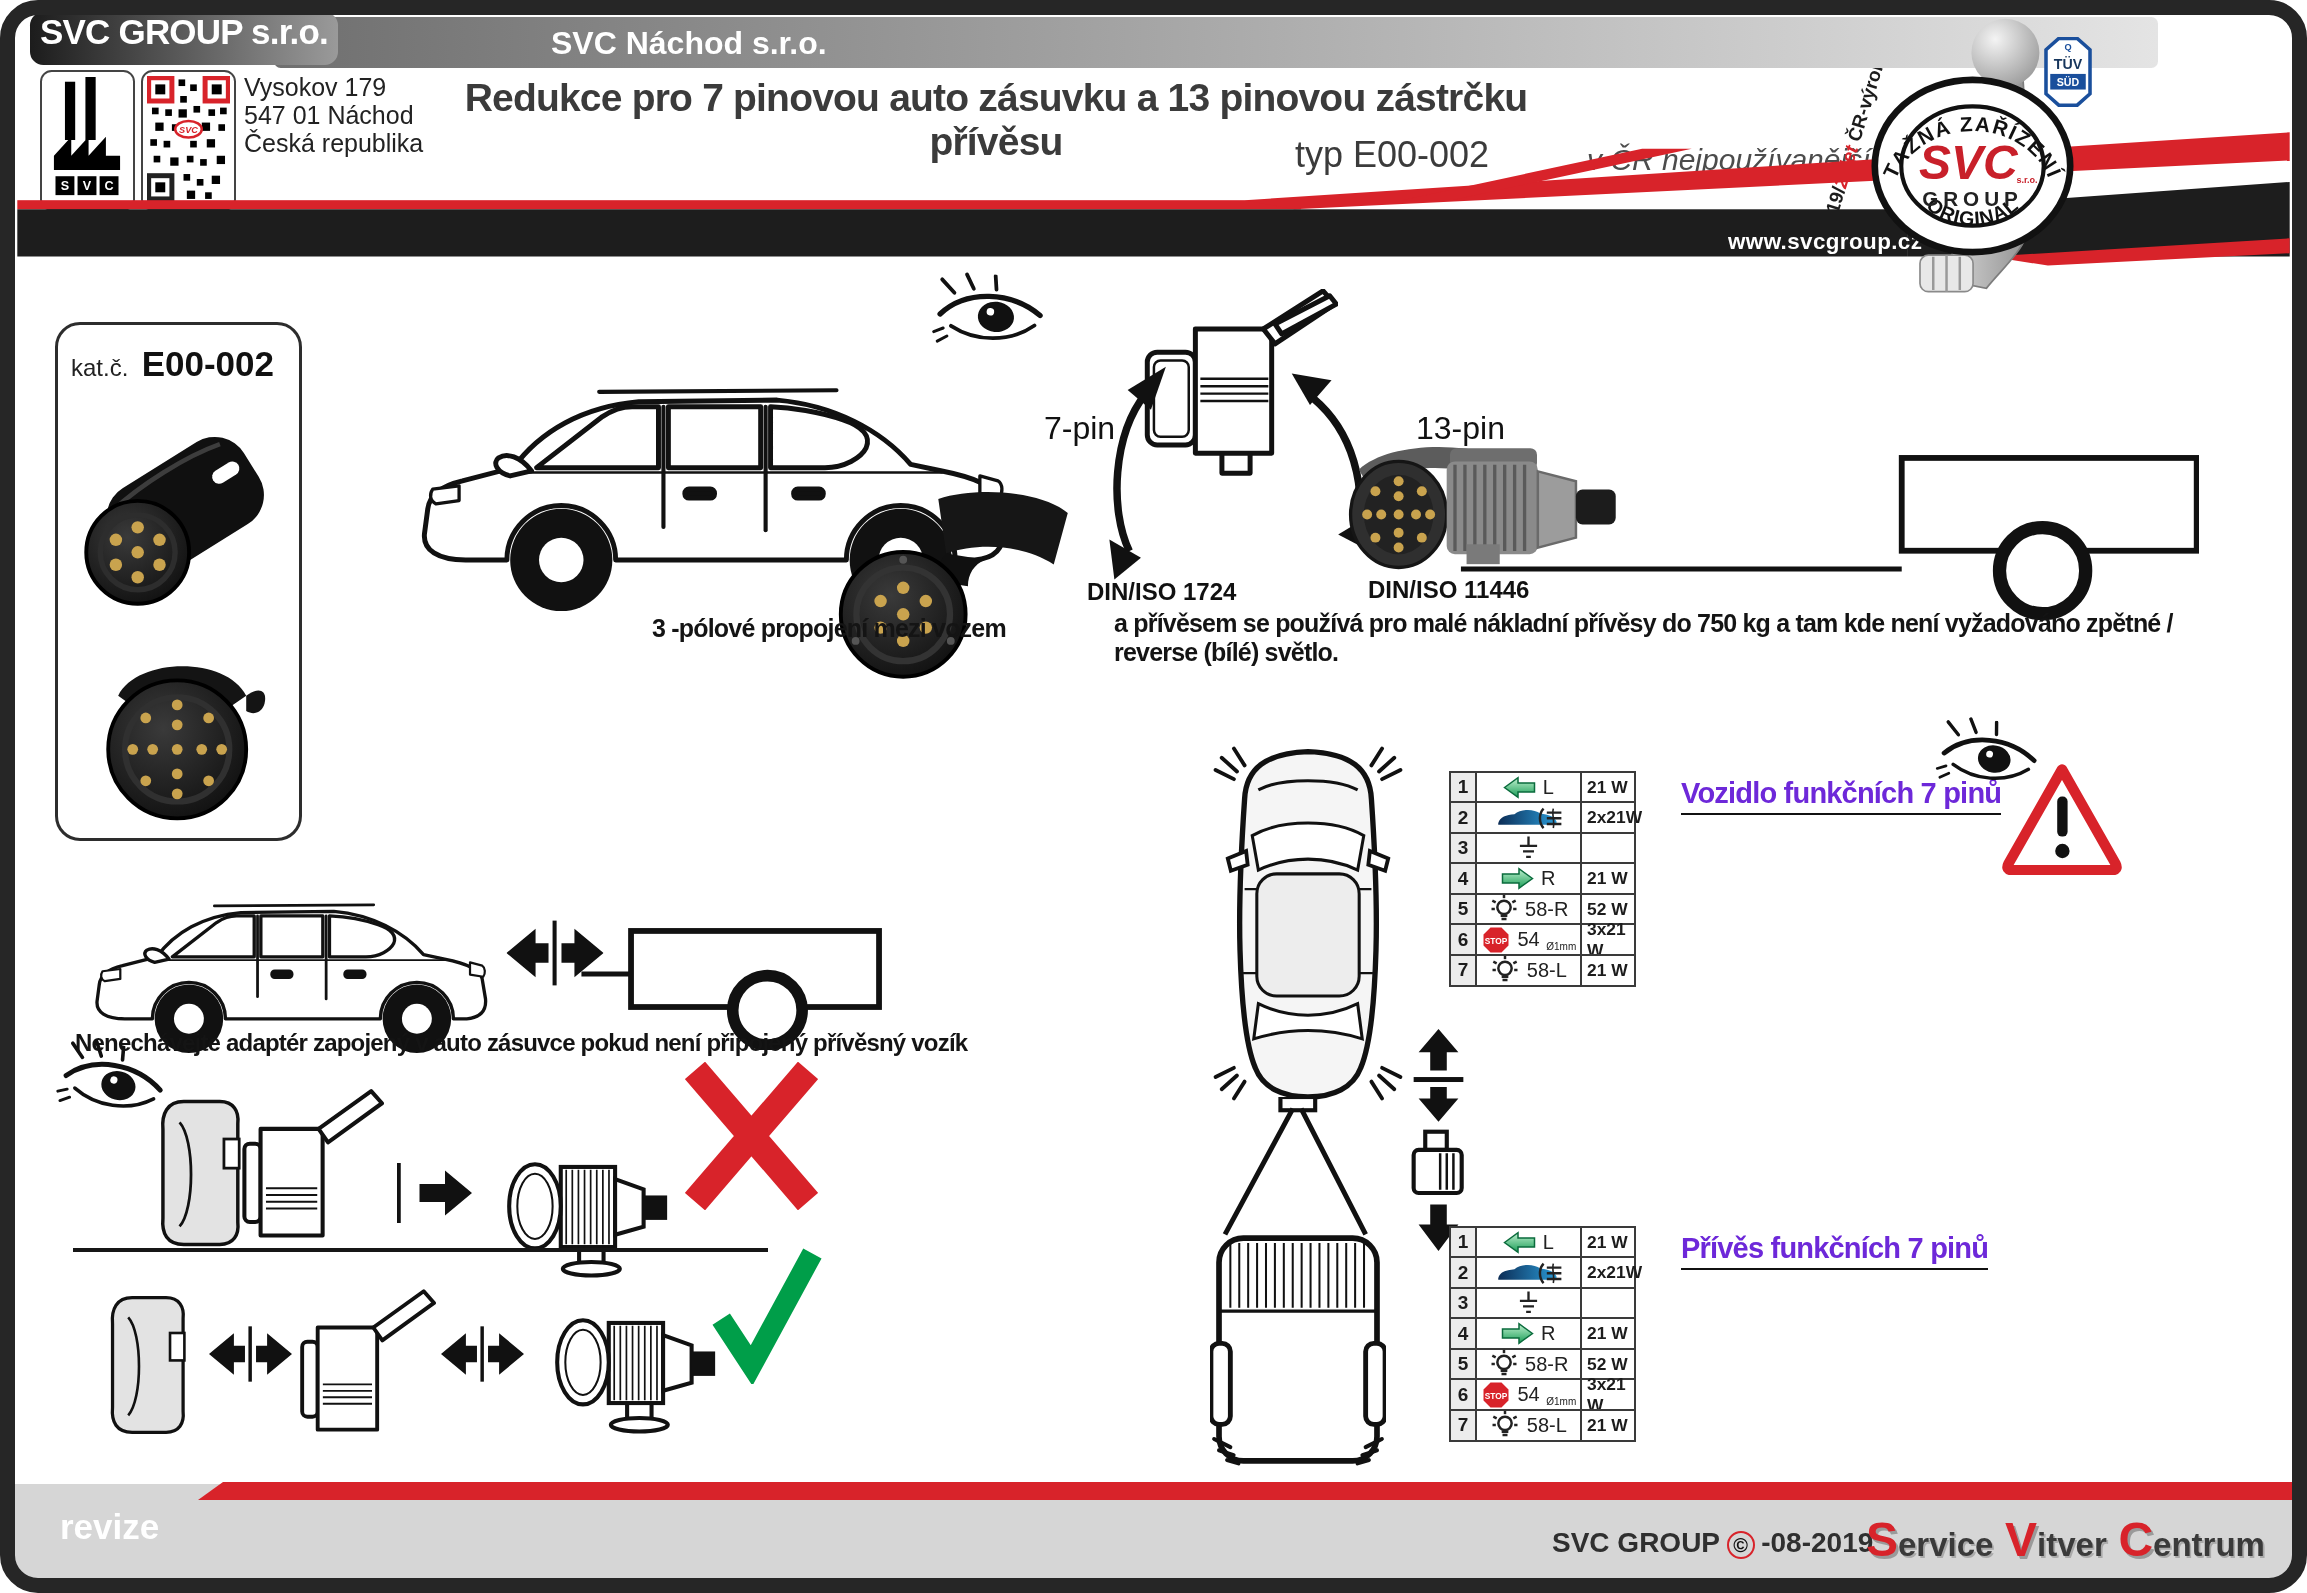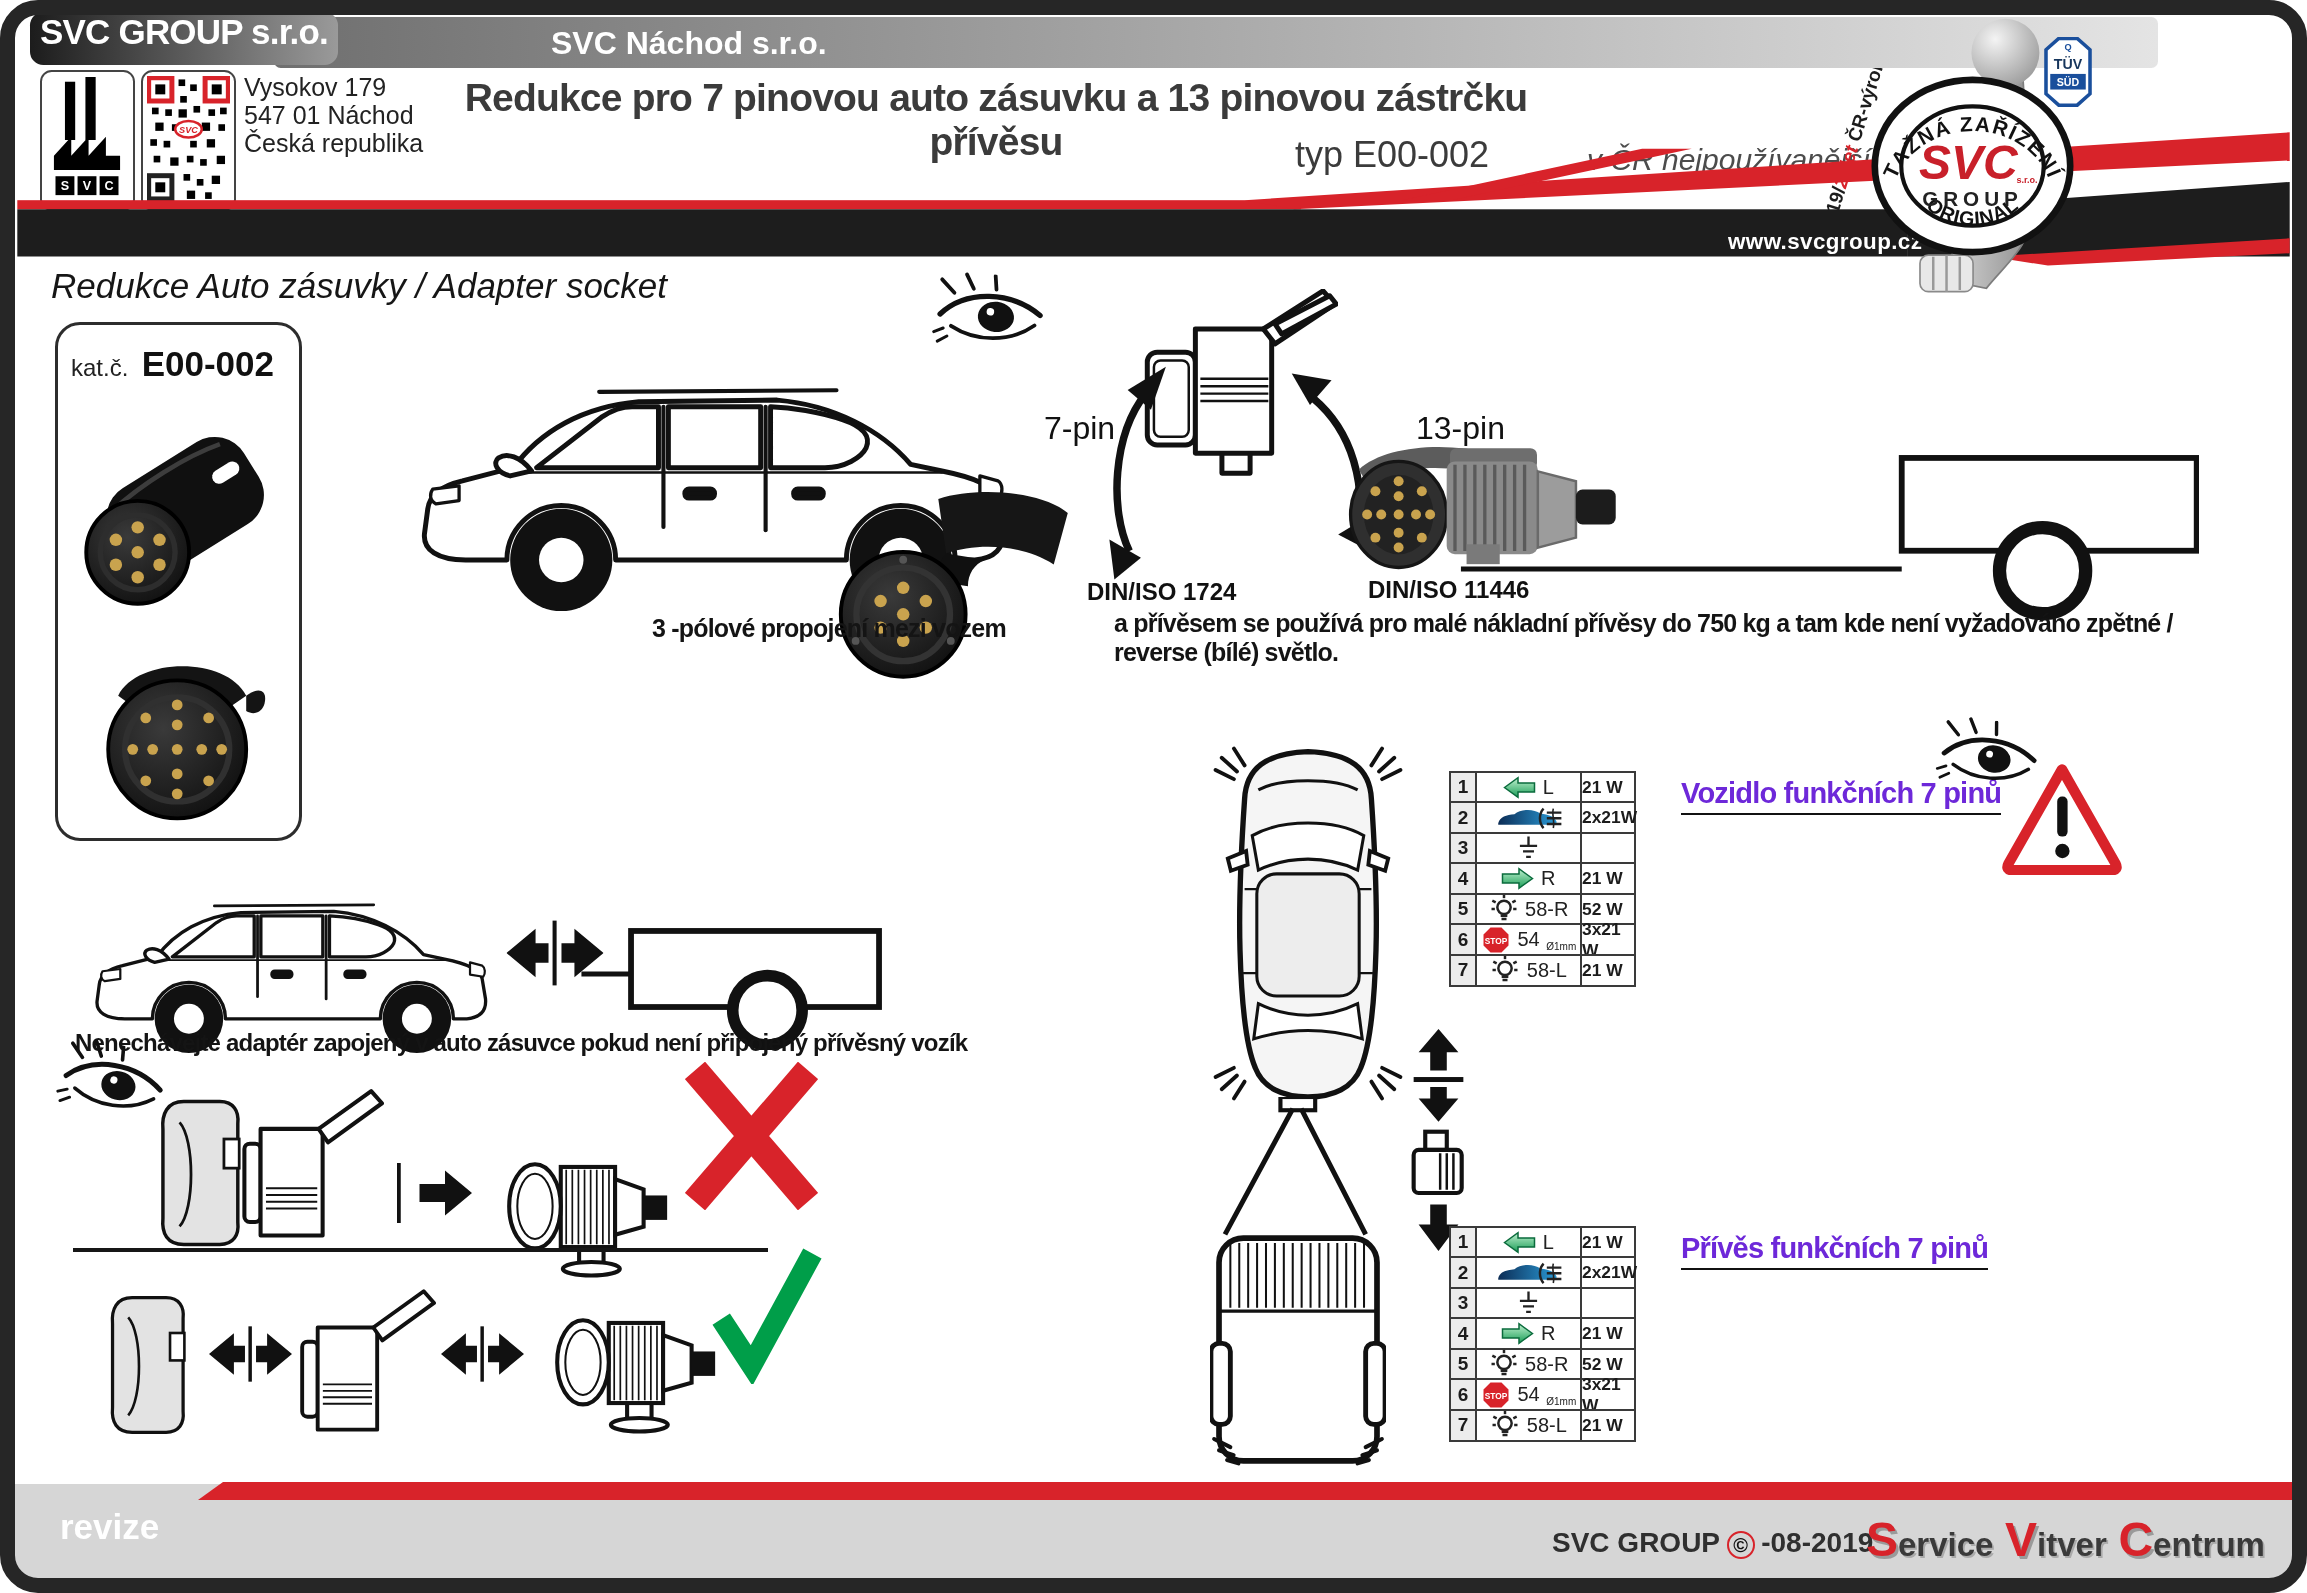--- a/index.html
+++ b/index.html
@@ -36,21 +36,21 @@
   
   .cap{font-weight:bold;letter-spacing:-0.8px;color:#141414}
   .pinlbl{font-size:32px;font-weight:normal;color:#111}
   .din{font-size:24px;font-weight:bold;color:#111}
   
   .pt{width:189px}
   .pt-row{display:flex;margin-top:-2.5px}
   .pt-cell{border:2.5px solid #3a3a3a;background:#fff;height:33px;display:flex;align-items:center}
   .pt-num{width:28px;justify-content:center;background:var(--numbg);font-weight:bold;font-size:19px}
   .pt-ico{width:108px;margin-left:-2.5px;justify-content:center;gap:6.6px}
-  .pt-val{width:56px;margin-left:-2.5px;font-size:17.4px;font-weight:600;}
+  .pt-val{width:56px;margin-left:-2.5px;font-size:17.4px;font-weight:600;padding-left:5px}
   .pt-label{font-size:20px;color:#222}
   .pt-sub{font-size:10px;align-self:flex-end;margin-bottom:2.5px}
   .tbl-label{font-size:29px;font-weight:bold;letter-spacing:-0.8px;color:#6d28d9;border-bottom:2.5px solid #111;padding-bottom:2.5px}
   
   .grayband{left:15px;top:1484px;width:2277px;height:96px;background:var(--fgray);z-index:1}
   .redstripe{left:198px;top:1482px;width:2095px;height:18px;background:var(--red);
     clip-path:polygon(25px 0,100% 0,100% 100%,0 100%);z-index:2}
   .revize{left:60px;top:1507px;font-size:35px;font-weight:bold;color:#fff;z-index:3}
   .copy{left:1552px;top:1527px;font-size:28px;font-weight:600;color:#2f2f2f;z-index:3;display:flex;align-items:flex-end;gap:6.6px}
   .copy .csym{color:#111;border:2.5px solid var(--red);border-radius:50%;width:28px;height:28px;display:flex;align-items:center;justify-content:center;font-size:20px}
@@ -282,21 +282,20 @@
   </svg>
 
   <svg class="abs" style="left:2043px;top:37px;z-index:4" width="50" height="71" viewBox="0 0 70 100">
     <polygon points="22,2 48,2 66,18 66,80 48,96 22,96 4,80 4,18" fill="#fff" stroke="#1a4f9c" stroke-width="5"></polygon>
     <text x="35" y="18" font-size="13" font-weight="bold" fill="#1a4f9c" text-anchor="middle">Q</text>
     <text x="35" y="45" font-size="20" font-weight="bold" fill="#16355c" text-anchor="middle">TÜV</text>
     <rect x="10" y="52" width="50" height="22" fill="#1a4f9c"></rect>
     <text x="35" y="69" font-size="15" font-weight="bold" fill="#fff" text-anchor="middle">SÜD</text>
   </svg>
 
-  <div class="abs heading">Redukce Auto zásuvky / Adapter socket</div>
 
   <div class="abs pbox"></div>
   <div class="abs kat">
     <span class="k1">kat.č.</span>
     <span class="k2">E00-002</span>
   </div>
   <svg class="abs" style="left:66px;top:388px" width="226" height="246" viewBox="0 0 290 310">
     <g transform="rotate(-32 145 155)">
       <rect x="55" y="92" width="200" height="124" rx="44" fill="#101010"></rect>
       <rect x="203" y="136" width="38" height="18" rx="9" fill="#fff"></rect>

